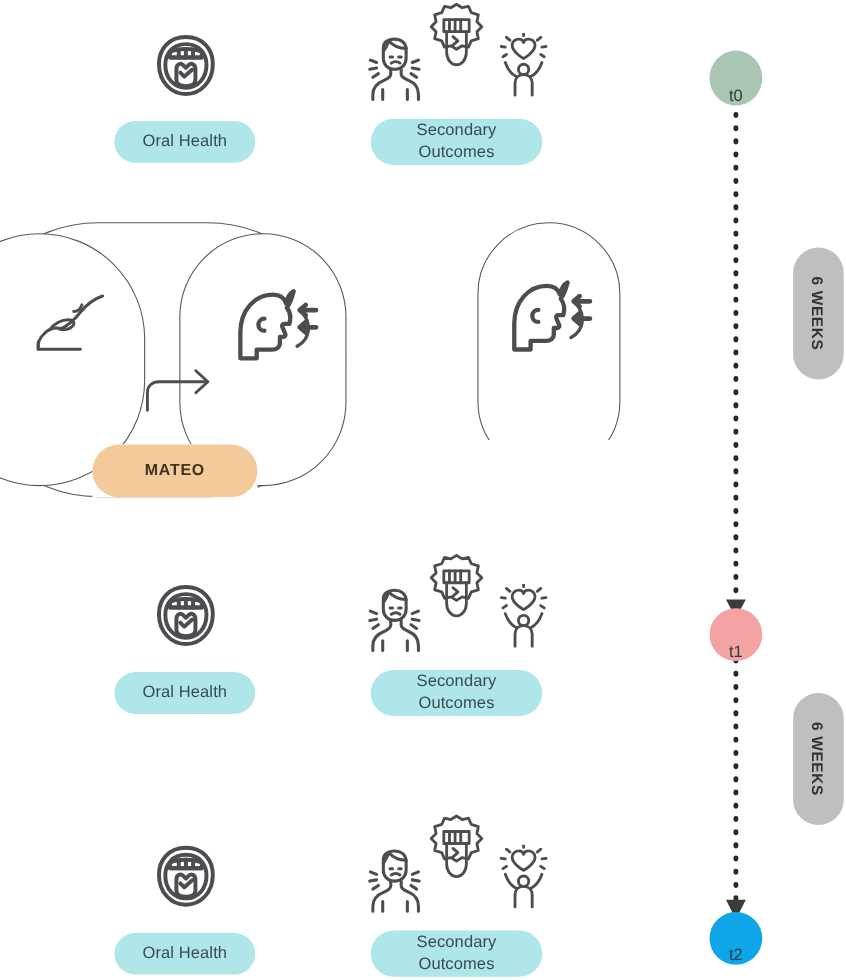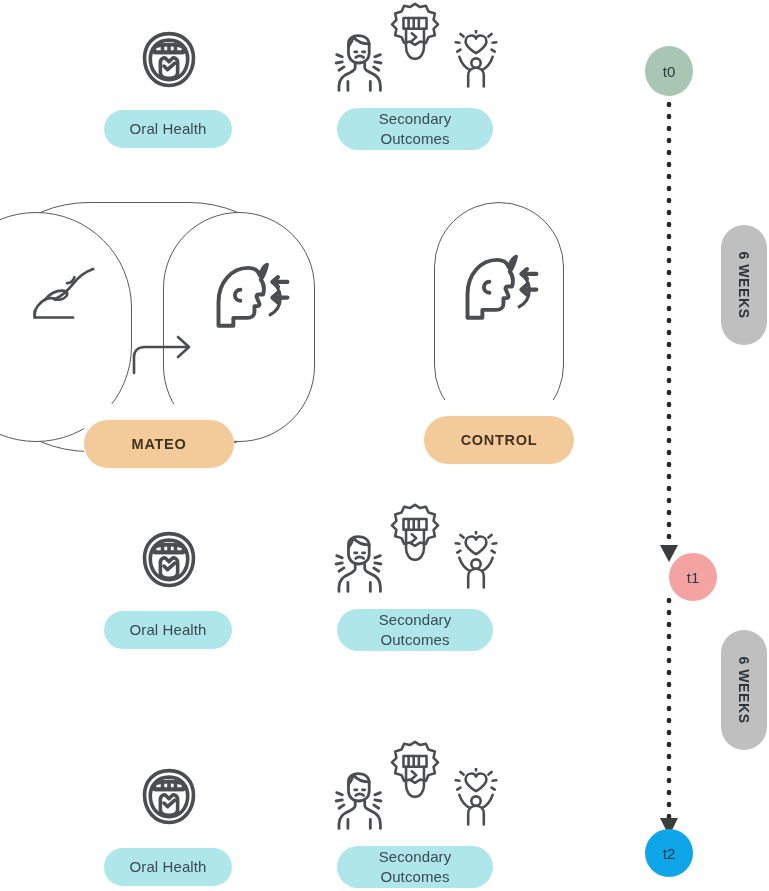--- a/index.html
+++ b/index.html
@@ -42,21 +42,20 @@
     display: flex;
     align-items: center;
     justify-content: center;
     border-radius: 999px;
     background: #f3cb9a;
     color: #40331f;
     font-size: 14.5px;
     font-weight: bold;
     letter-spacing: .7px;
     z-index: 6;
-    margin-top: 16px;
   }
 
   
   .capsule {
     position: absolute;
     border: 1.4px solid #58595b;
     border-radius: 999px;
     background: transparent;
   }
   .capsule-outer { z-index: 1; }
@@ -73,21 +72,21 @@
     display: flex; align-items: center; justify-content: center;
     color: #2f3a40; font-weight: bold; font-size: 15px;
     letter-spacing: .5px;
     z-index: 5;
   }
 
   
   .tnode {
     position: absolute;
     border-radius: 50%;
-    display: flex; align-items: center; justify-content: center;
+    display: flex; align-items: flex-end; justify-content: center;
     font-size: 15px; color: #2f3a40;
     z-index: 4;
   }
   .tnode-t0 { background: #a8c6b3; }
   .tnode-t1 { background: #f4a3a3; }
   .tnode-t2 { background: #0ea5e9; }
 
   .weeks-pill {
     position: absolute;
     background: #bfbfbf;
@@ -234,23 +233,20 @@
   </div>
 
   <div class="pill" style="left:433px; top:325px; width:132px; height:78px; font-size:17px; color:#3c4247;">
     <span>Motor
 Control
 Exercises</span>
   </div>
 
   <div class="mask" style="left:424px; top:400px; width:150px; height:48px;"></div>
 
-  <div class="arm-pill" style="left:424px; top:400px; width:150px; height:48px;">
-    <span>CONTROL</span>
-  </div>
 
   <div class="icon" style="left:133px; top:525px; width:72px; height:72px;">
     <svg viewBox="0 0 100 100">
       <path class="ink" d="M50 12 C28 12 16 28 16 46 C16 68 31 84 50 84 C69 84 84 68 84 46 C84 28 72 12 50 12 Z"></path>
       <path class="ink" d="M50 21 C33 21 24 33 24 47 C24 64 35 76 50 76 C65 76 76 64 76 47 C76 33 67 21 50 21 Z"></path>
       <path class="ink" d="M30 38 L70 38"></path>
       <path class="ink" d="M30 31 C38 26 62 26 70 31 L70 38 L30 38 Z"></path>
       <path class="ink" d="M41 28 L41 38 M50 27 L50 38 M59 28 L59 38"></path>
       <path class="ink" d="M38 52 C38 47 43 44 46 47 L50 51 L54 47 C57 44 62 47 62 52 L62 66 C62 71 58 74 50 74 C42 74 38 71 38 66 Z"></path>
       <path class="ink" d="M43 57 L48 62 L58 53"></path>
@@ -357,21 +353,21 @@
     <line x1="49" y1="92" x2="49" y2="548" stroke="#26282a" stroke-width="4.5" stroke-linecap="round" stroke-dasharray="1 11"></line>
     <polygon points="40,545 58,545 49,562" fill="#3a3c3e"></polygon>
     <line x1="49" y1="600" x2="49" y2="822" stroke="#26282a" stroke-width="4.5" stroke-linecap="round" stroke-dasharray="1 11"></line>
     <polygon points="40,818 58,818 49,836" fill="#3a3c3e"></polygon>
   </svg>
 
   <div class="tnode tnode-t0" style="left:645px; top:46px; width:48px; height:50px;">
     <span>t0</span>
   </div>
 
-  <div class="tnode tnode-t1" style="left:669px; top:553px; width:48px; height:48px;">
+  <div class="tnode tnode-t1" style="left:645px; top:553px; width:48px; height:48px;">
     <span>t1</span>
   </div>
 
   <div class="tnode tnode-t2" style="left:645px; top:829px; width:48px; height:48px;">
     <span>t2</span>
   </div>
 
   <div class="weeks-pill" style="left:721px; top:225px; width:46px; height:120px;">
     <span>6 WEEKS</span>
   </div>

